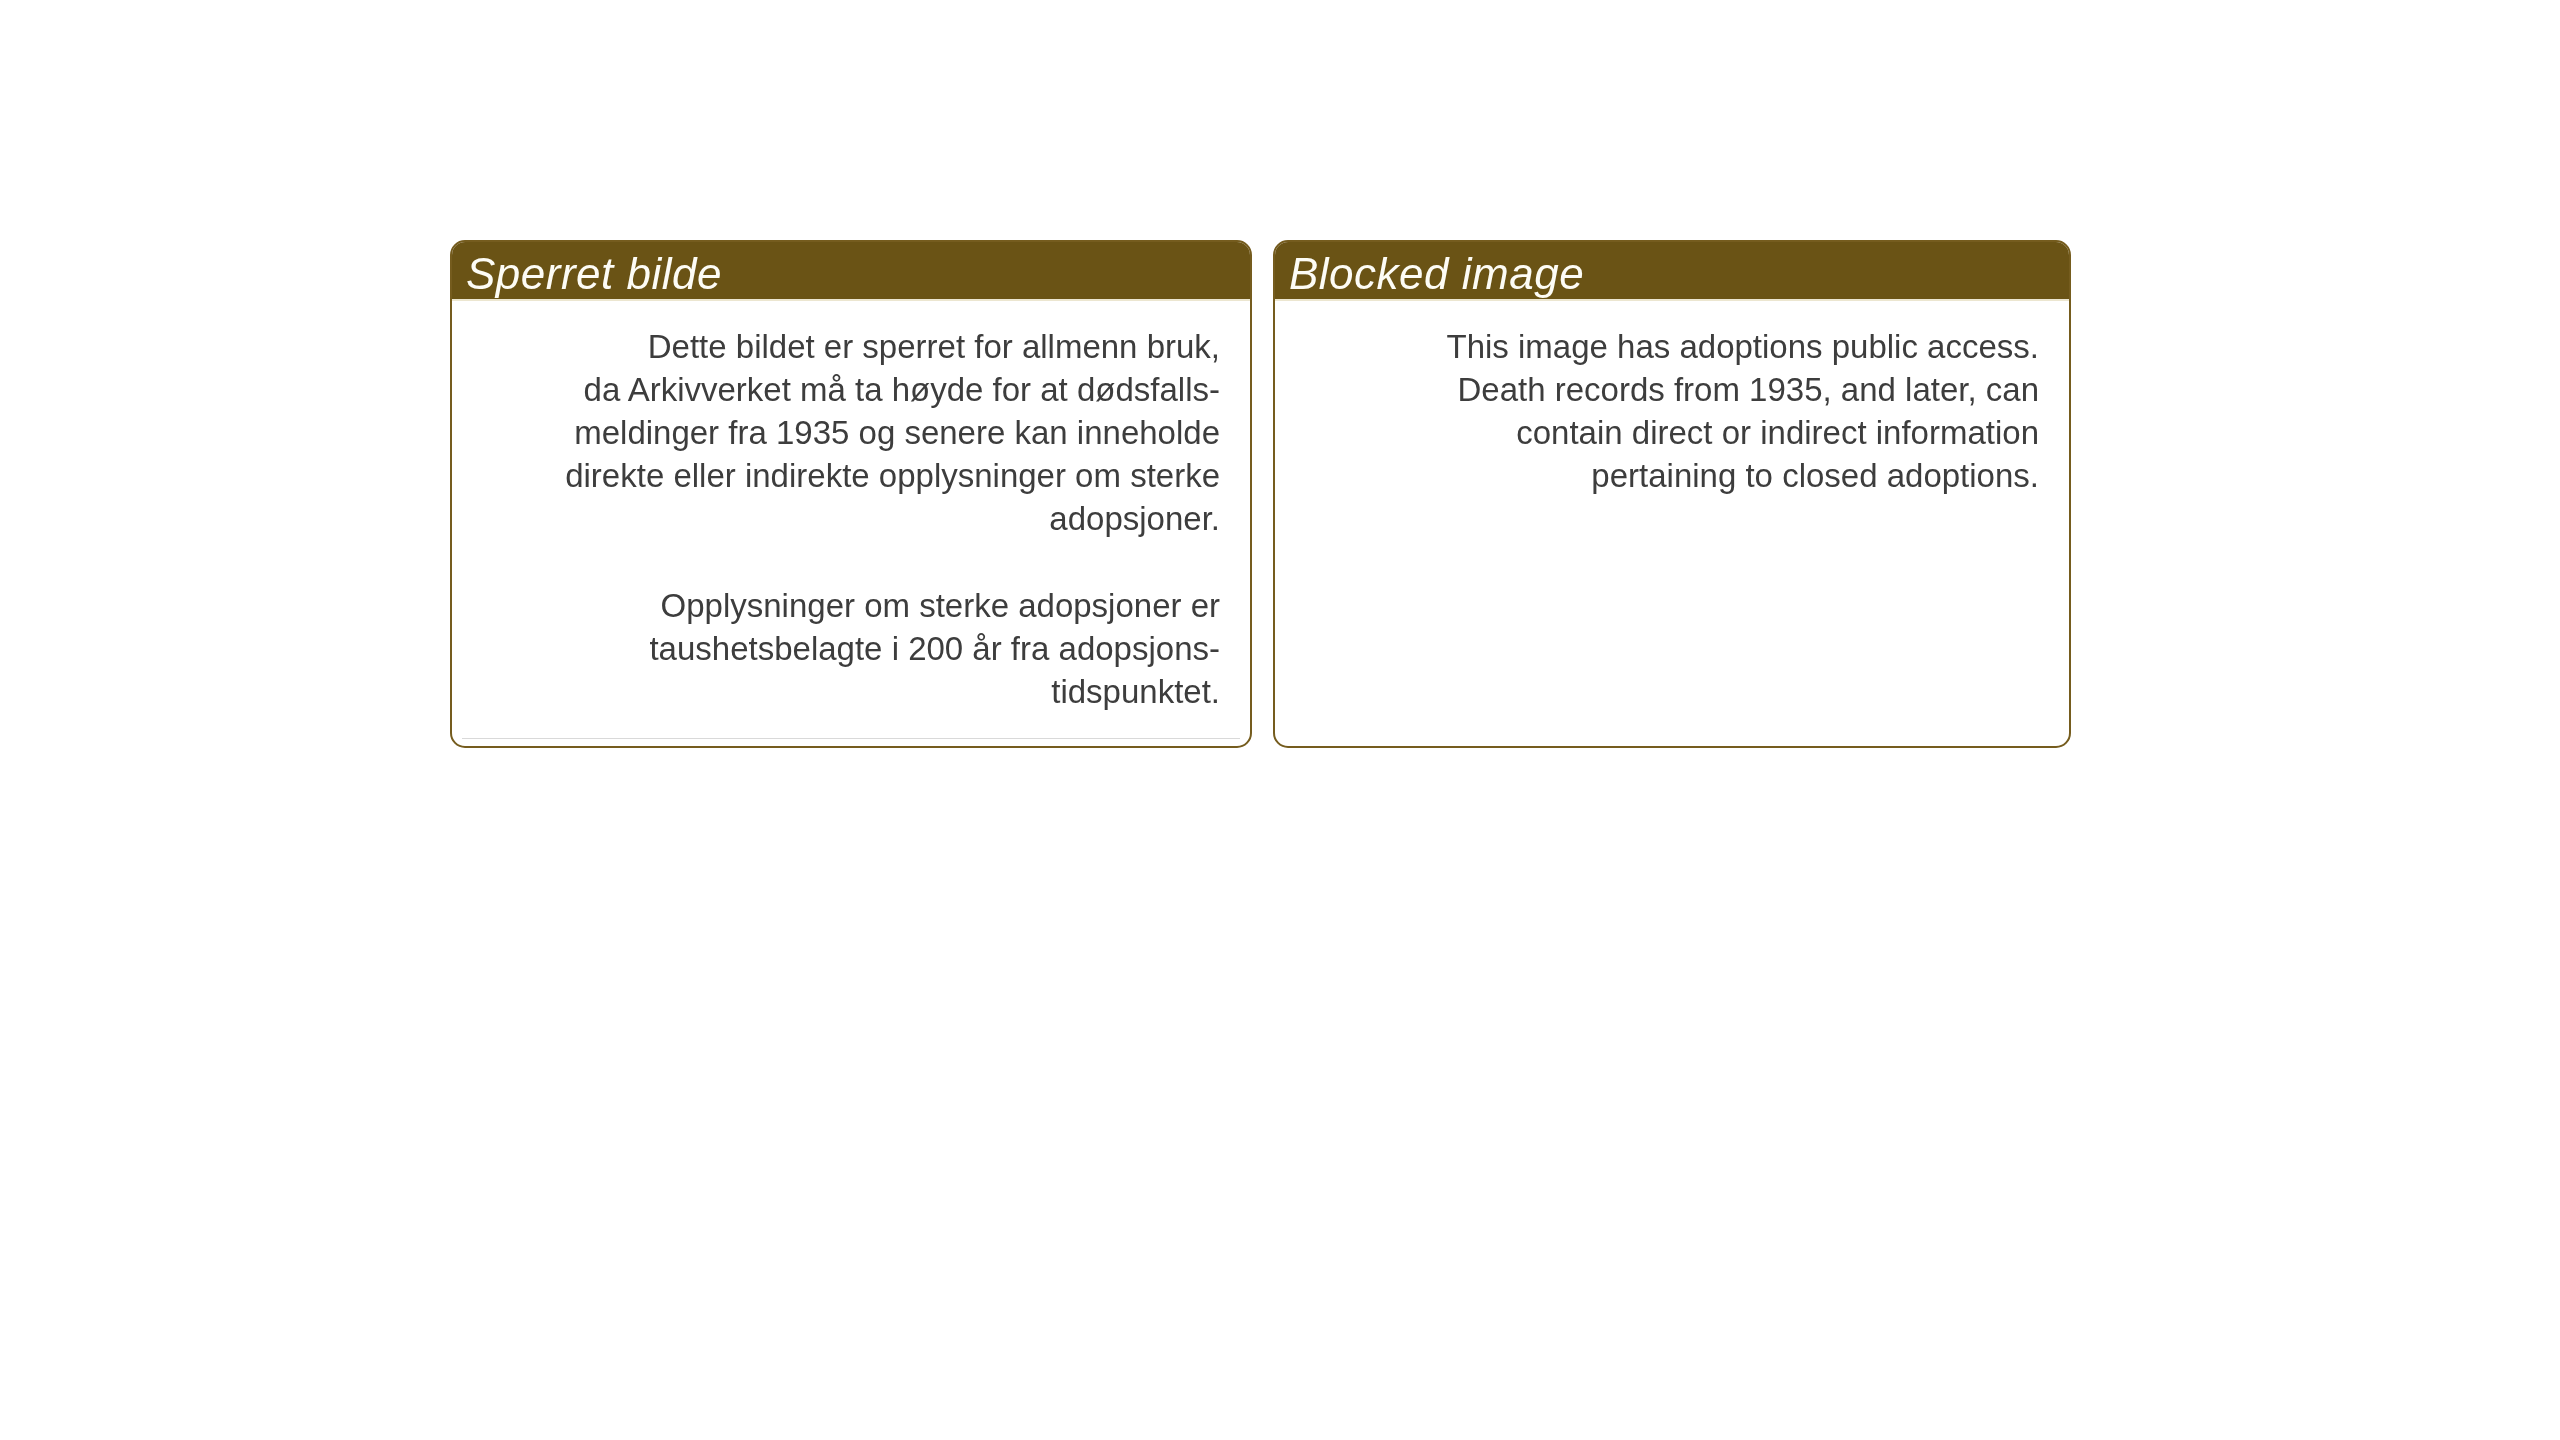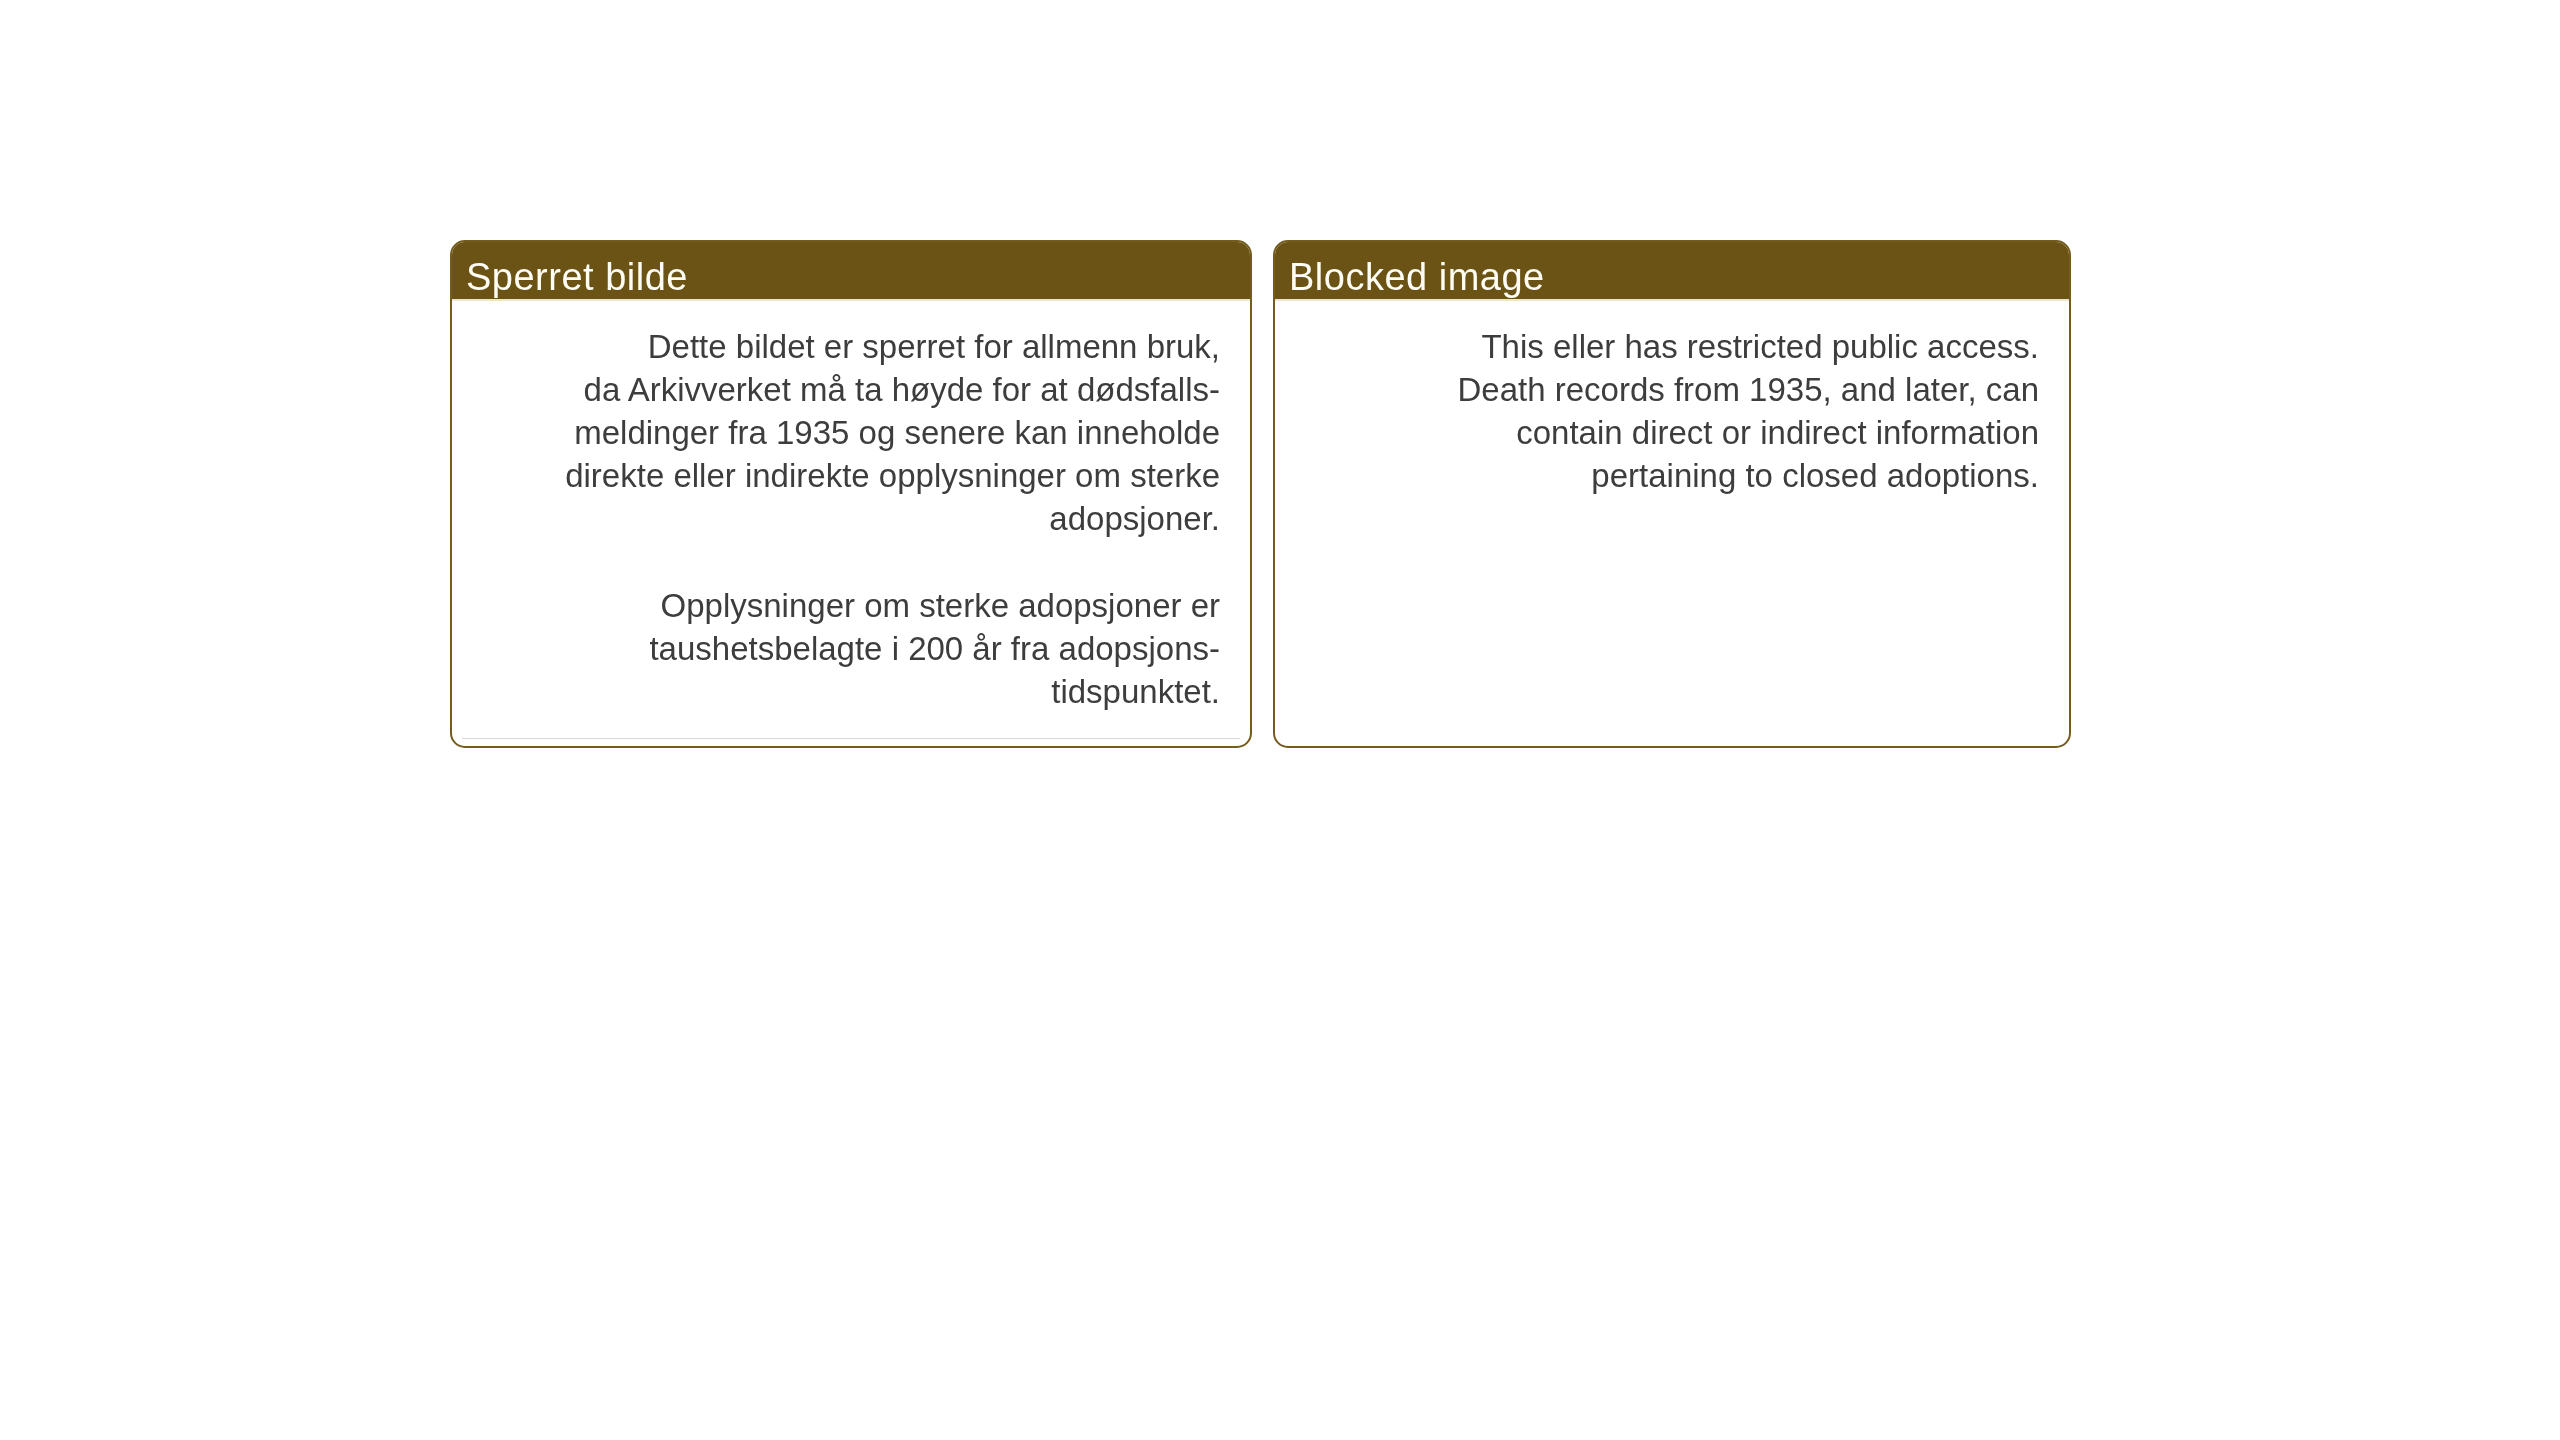--- a/index.html
+++ b/index.html
@@ -38,24 +38,25 @@
   .card-en { left: 1273px; width: 798px; }
   .card-header {
     height: 59px;
     background: var(--header-bg);
     border-bottom: 2px solid #ece6d0;
     display: flex;
     align-items: flex-end;
     padding: 0 14px 3px 14px;
   }
   .card-title {
-    font-size: 38px;
+    font-size: 44px;
     line-height: 1;
     color: var(--header-text);
     letter-spacing: 0.5px;
+    font-style: italic;
   }
   .card-body {
     padding: 24px 30px 0 30px;
     font-size: 33px;
     line-height: 43px;
     color: var(--body-text);
     text-align: right;
   }
   .notice {
     margin: 0 0 44px 0;
@@ -90,20 +91,20 @@
 tidspunktet.</p>
     </div>
     <div class="inner-edge"></div>
   </section>
 
   <section class="card card-en">
     <header class="card-header">
       <span class="card-title">Blocked image</span>
     </header>
     <div class="card-body">
-      <p class="notice">This eller has restricted public access.
+      <p class="notice">This image has adoptions public access.
 Death records from 1935, and later, can
 contain direct or indirect information
 pertaining to closed adoptions.</p>
     </div>
   </section>
 
 </div>
 
 </body></html>

